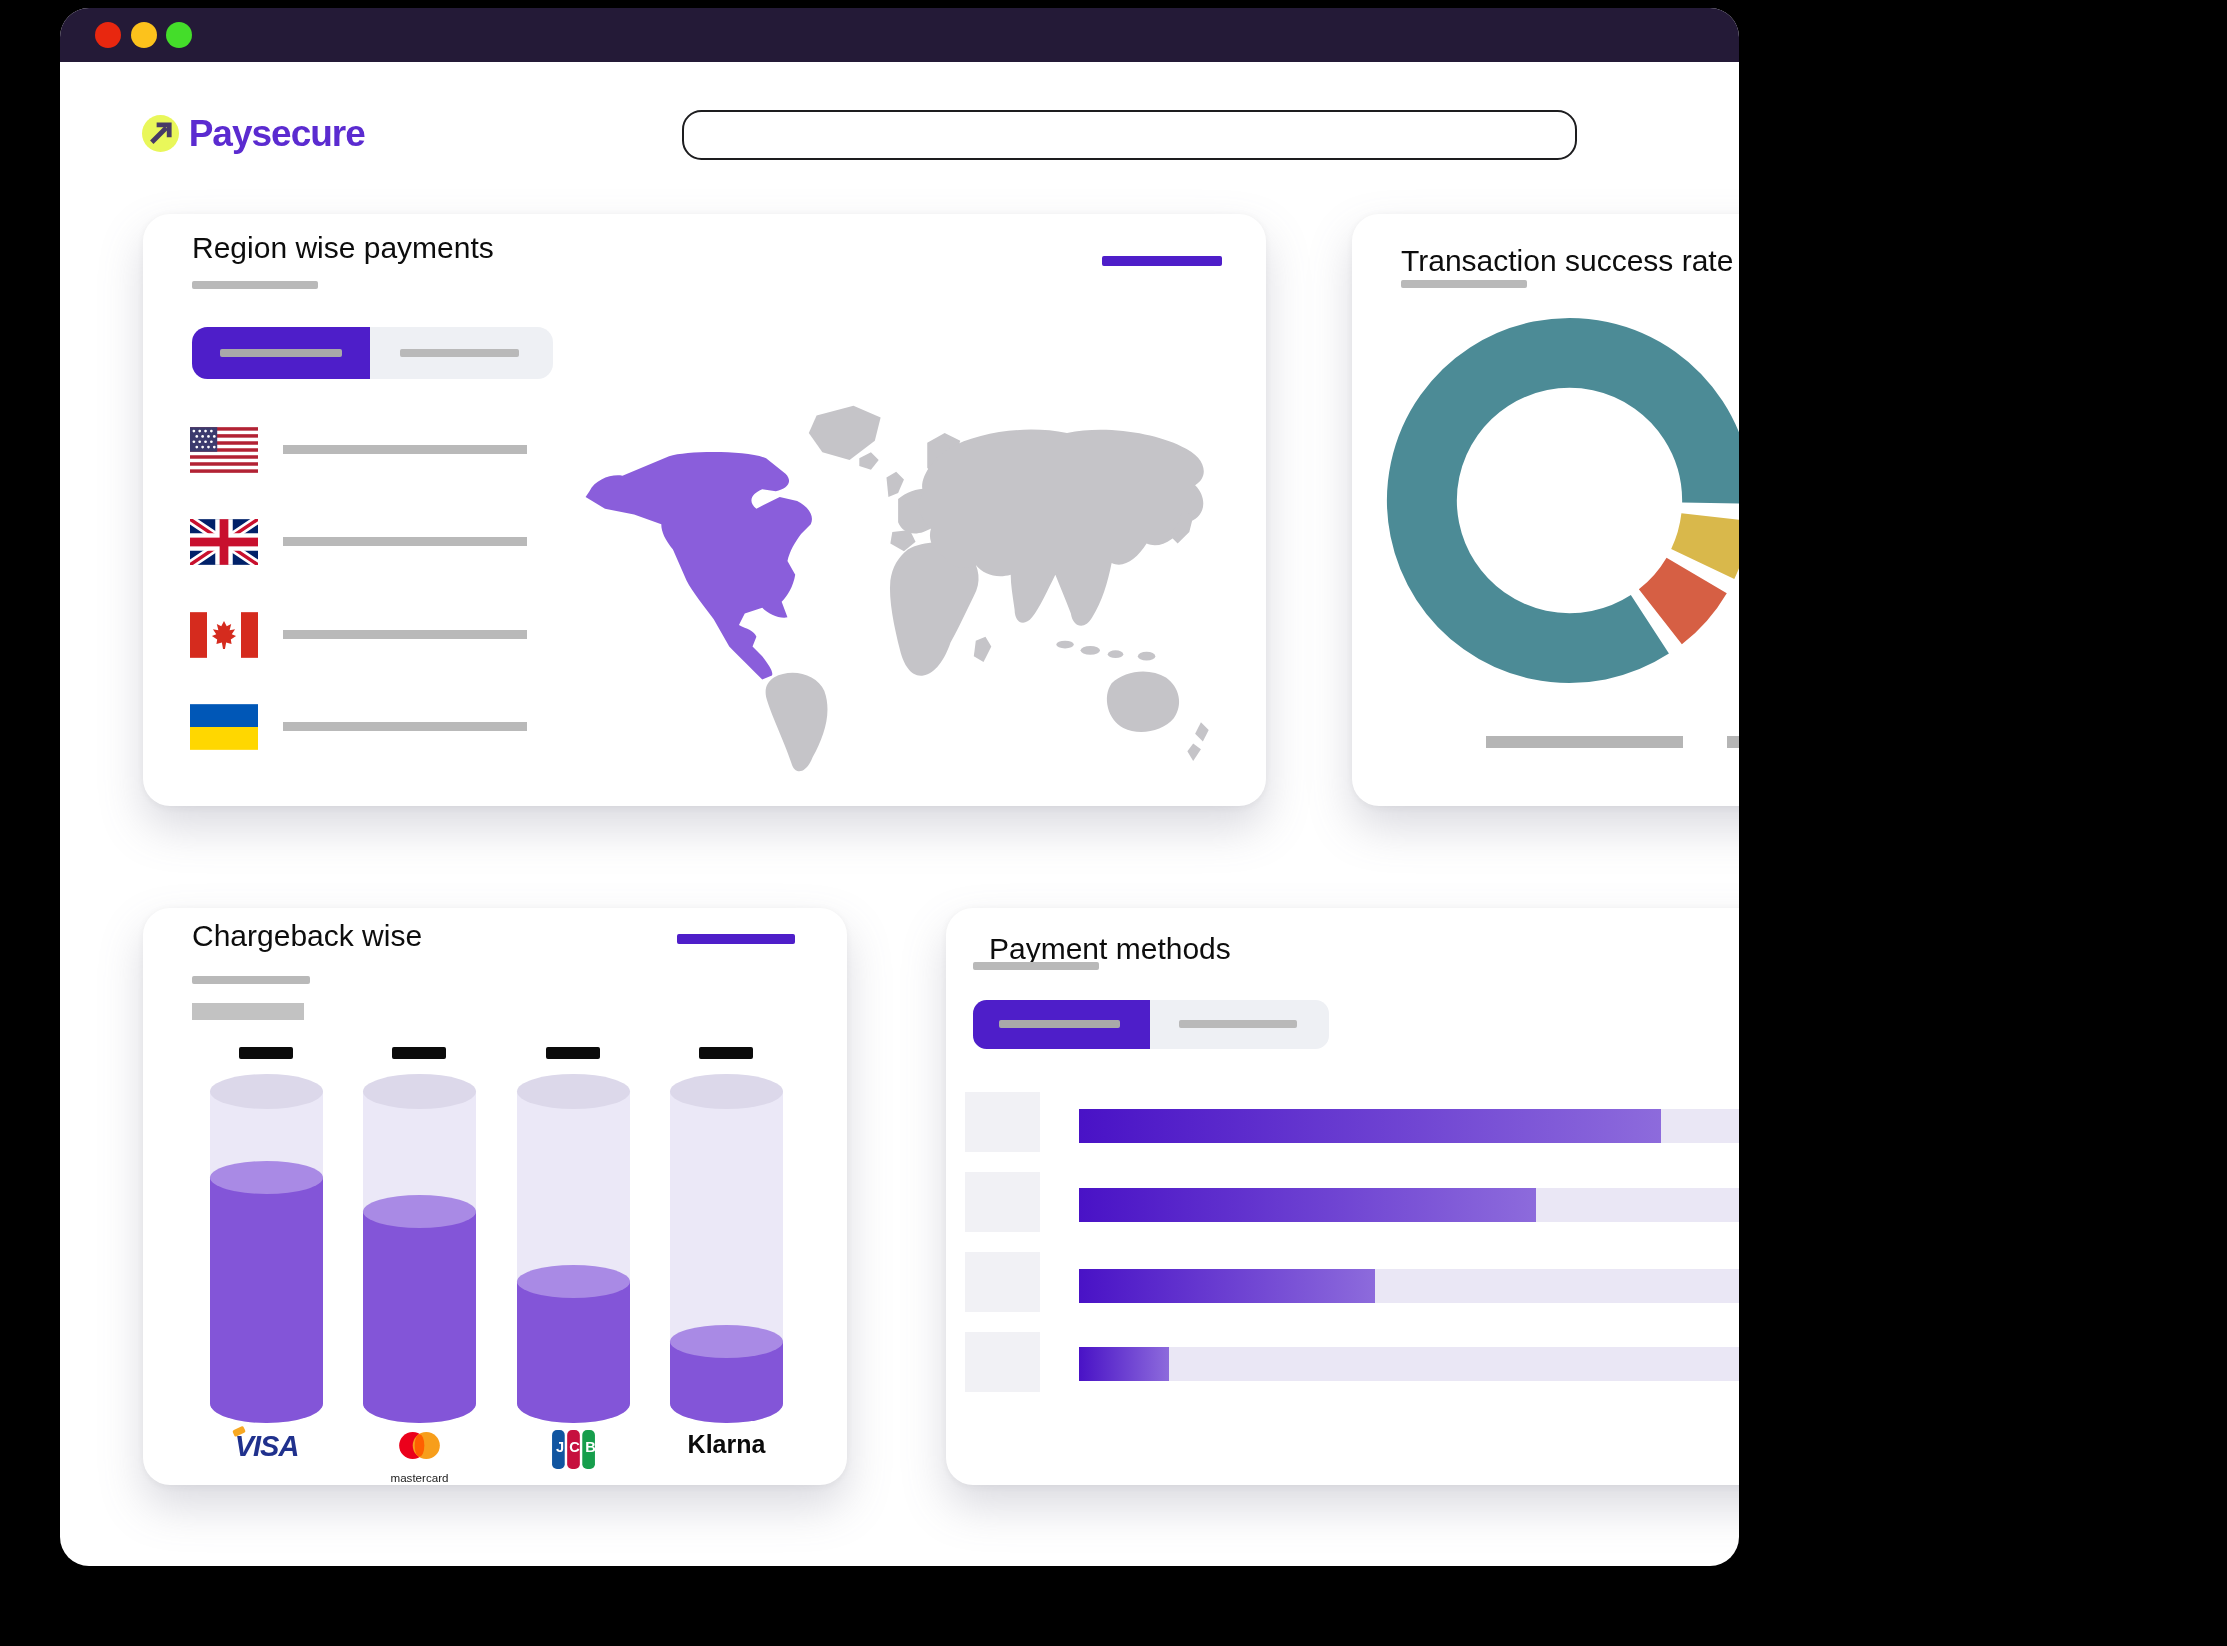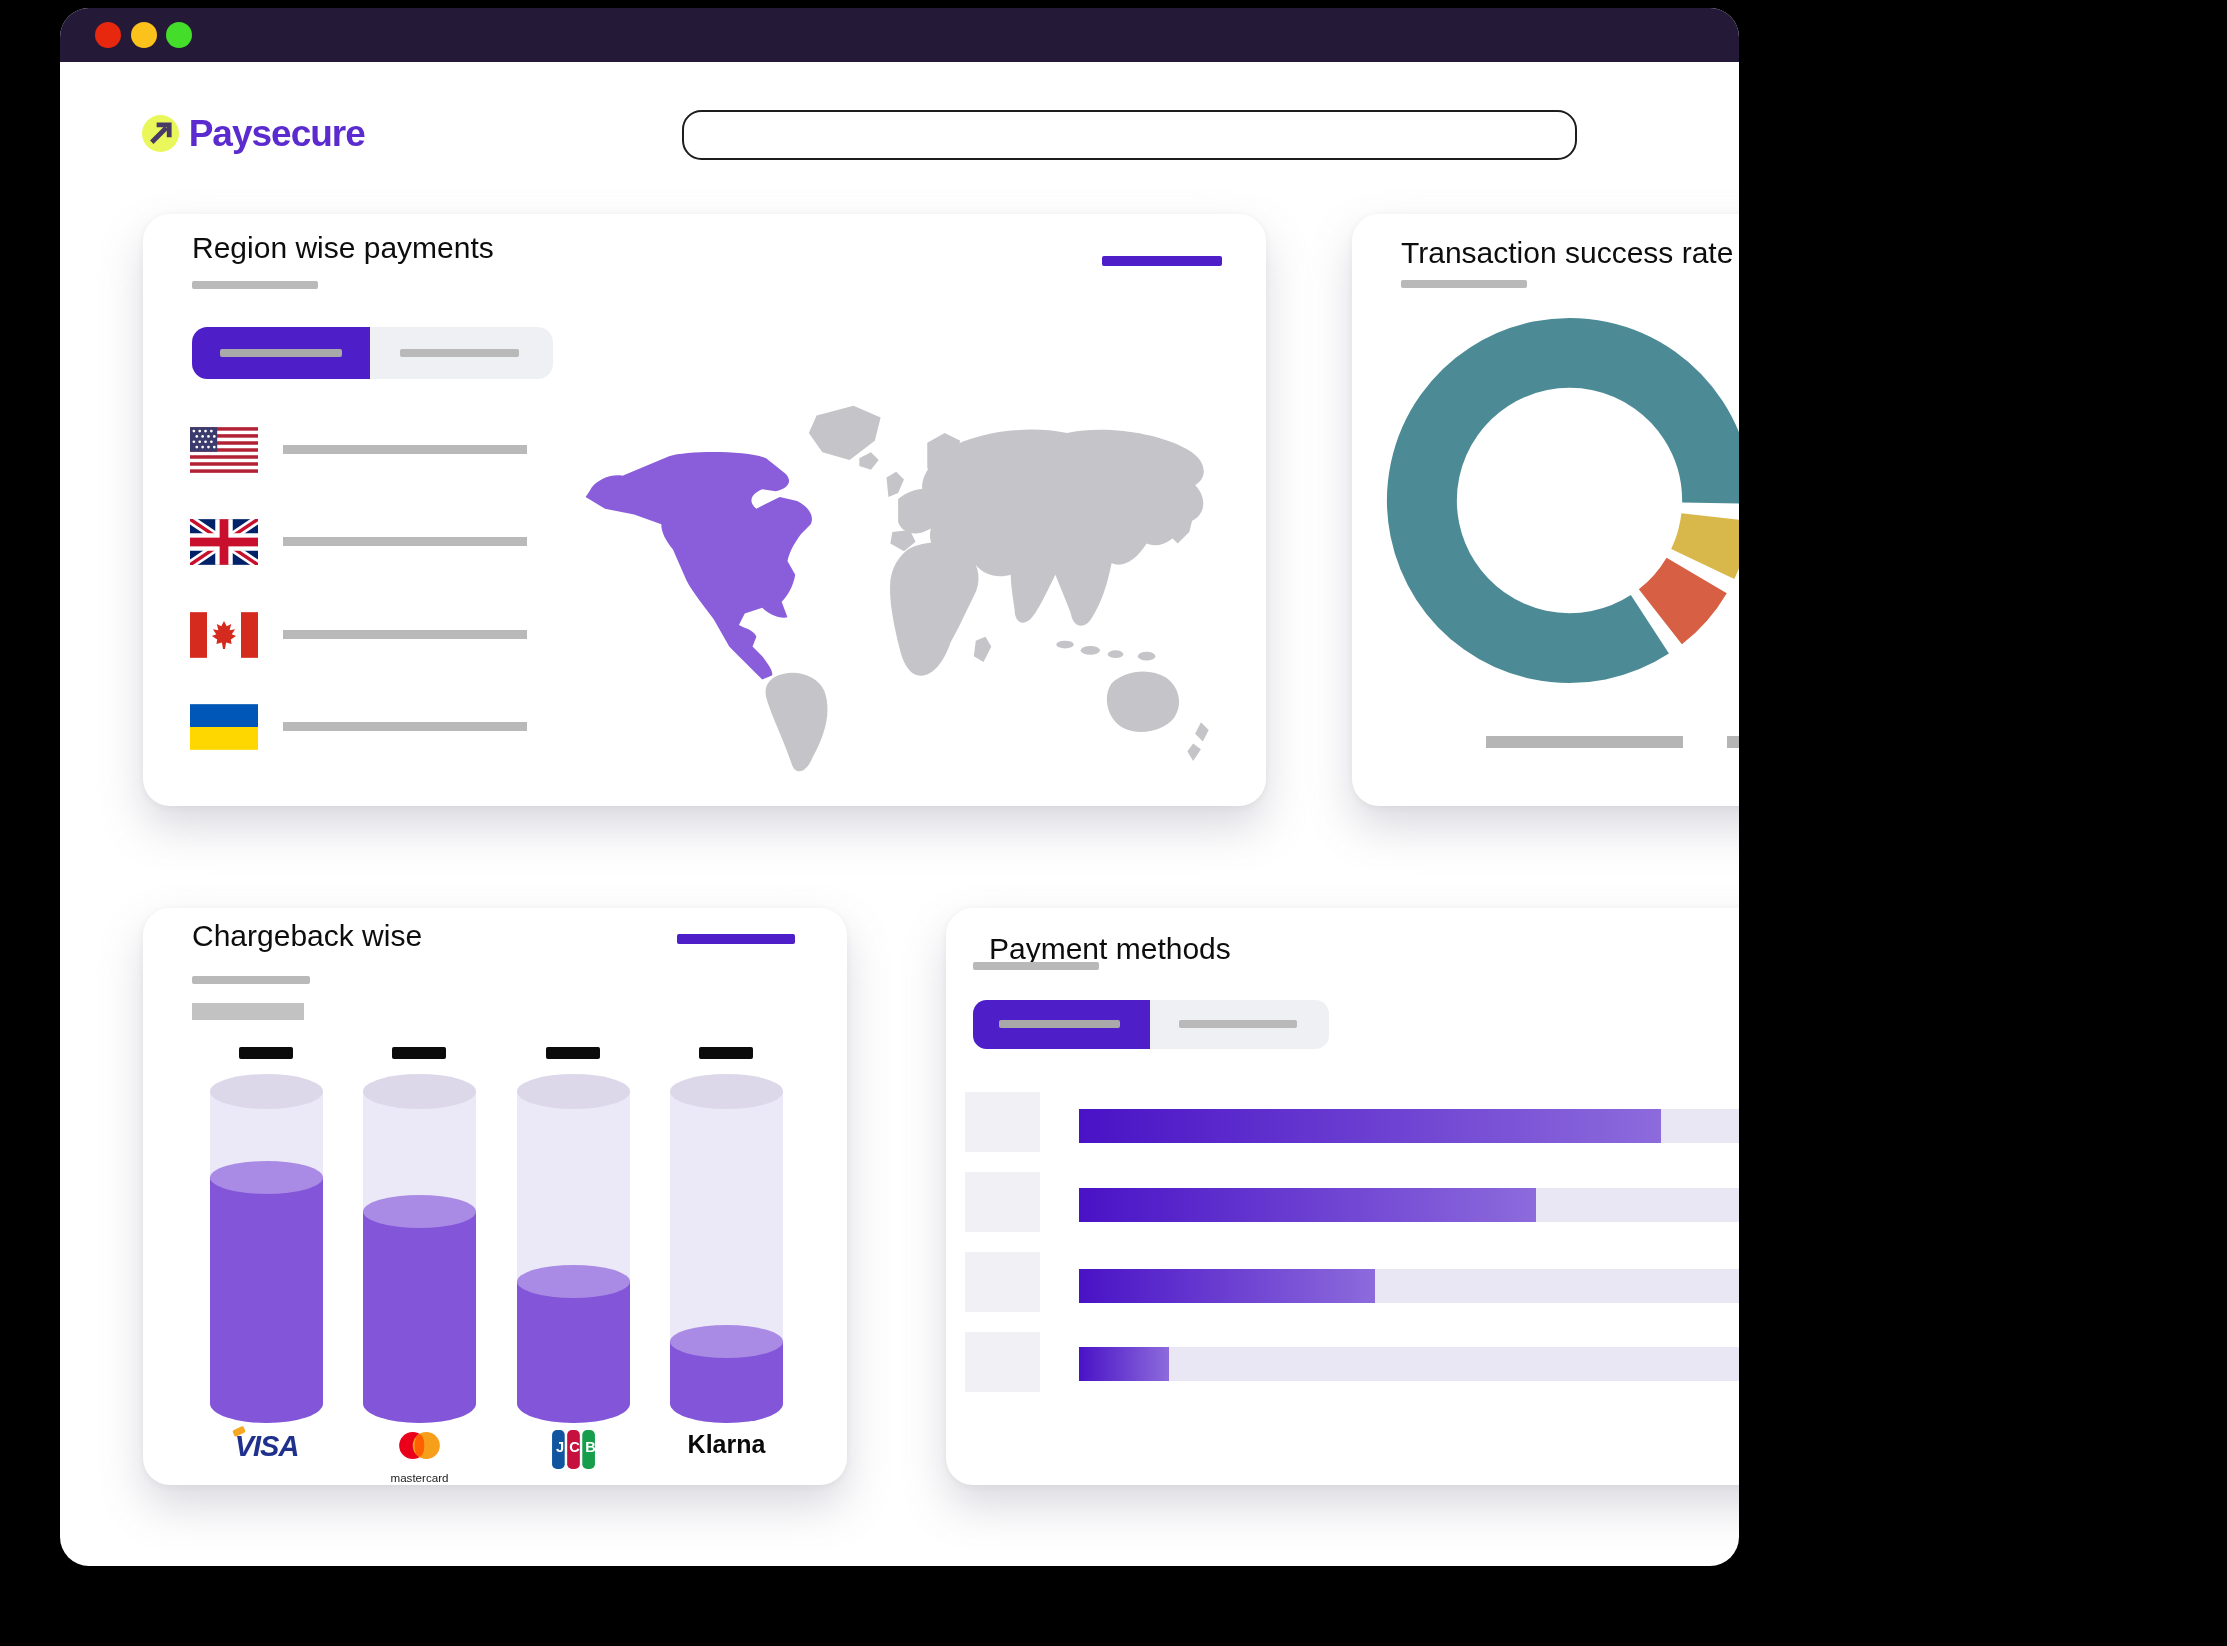--- a/index.html
+++ b/index.html
@@ -208,21 +208,21 @@
           <path class="map-base" d="M556,296 C570,282 596,280 612,290 C626,300 630,318 620,332 C608,346 584,350 568,342 C552,334 546,310 556,296 Z" fill="#c5c4c8"></path>
           <path class="map-base" d="M648,336 l8,8 -6,12 -8,-8 z" fill="#c5c4c8"></path>
           <path class="map-base" d="M640,358 l8,6 -8,12 -6,-10 z" fill="#c5c4c8"></path>
         </g>
         <path id="map-na" d="M18,98 C24,86 40,80 52,82 L100,62 C120,56 180,56 200,64 L220,80 C228,88 222,96 210,98 L196,96 C186,100 180,108 190,116 L214,104 L232,108 C244,114 250,124 246,132 L236,142 C230,150 224,160 222,170 L230,184 C228,196 222,206 216,212 L222,228 C214,230 202,224 196,218 L178,224 L172,236 C180,240 188,242 190,248 L186,258 L196,268 C202,276 208,284 206,288 L196,292 C188,284 172,268 162,258 L146,230 C136,216 124,202 118,190 L104,158 C96,148 92,140 92,132 L64,122 L34,116 L14,104 Z" fill="#8a5edb"></path>
       </svg>
     </div>
   </section>
 
   <section class="card card-success">
-    <h2 class="card-title" style="left:49px;top:22px;margin:0;">Transaction success rate</h2>
+    <h2 class="card-title" style="left:49px;top:30px;margin:0;">Transaction success rate</h2>
     <span class="sub-bar" style="left:49px;top:66px;width:126px;"></span>
     <span class="accent-dash accent" style="left: 525px; top: 44px; width: 125px; background: rgb(78, 30, 201);"></span>
 
     <svg id="donut-svg" style="position:absolute;left:33px;top:102px;" width="369" height="369" viewBox="0 0 380 380">
         <circle cx="190" cy="190" r="152" fill="none" stroke="#4c8b96" stroke-width="72" pathLength="360" stroke-dasharray="304 56" transform="rotate(57 190 190)"></circle>
         <circle cx="190" cy="190" r="152" fill="none" stroke="#d9b84b" stroke-width="72" pathLength="360" stroke-dasharray="19 341" transform="rotate(6.5 190 190)"></circle>
         <circle cx="190" cy="190" r="152" fill="none" stroke="#d65f44" stroke-width="72" pathLength="360" stroke-dasharray="21.5 338.5" transform="rotate(30.5 190 190)"></circle>
       </svg>
 
     <div class="legend-row" style="top:186px;">

